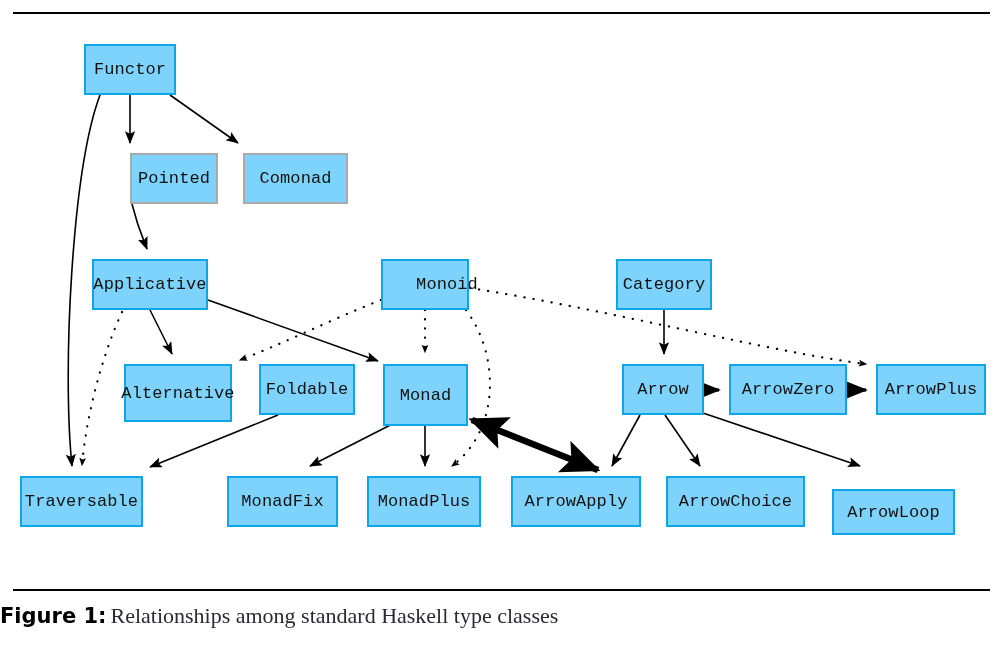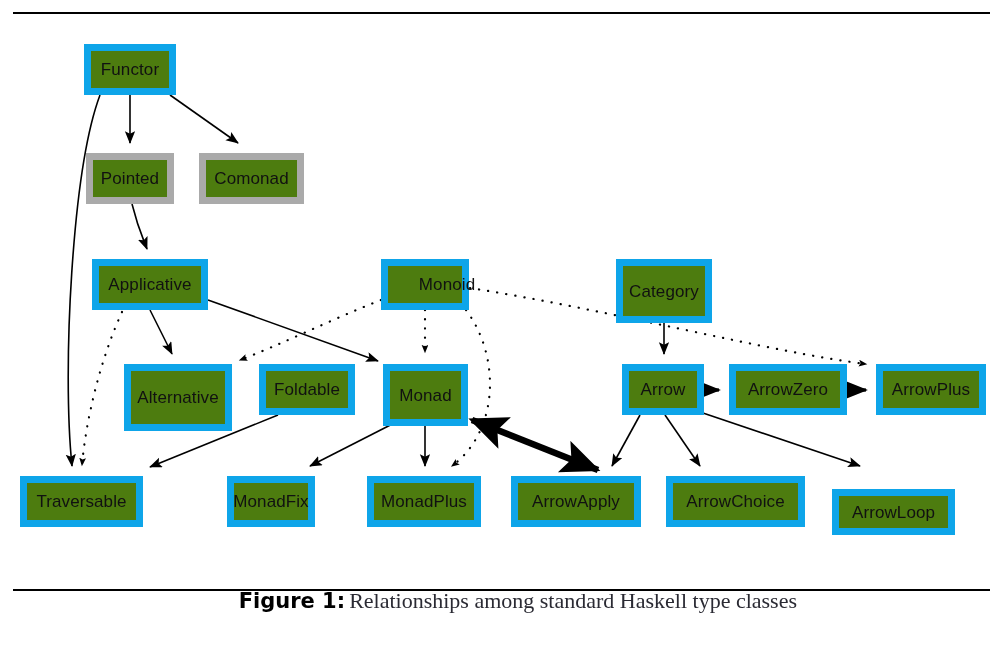--- a/index.html
+++ b/index.html
@@ -26,39 +26,39 @@
 
   #figure-svg{
     position:absolute;
     left:0;top:0;
     width:1004px;height:560px;
   }
 
   .node-box{
     position:absolute;
     box-sizing:border-box;
-    border:7px solid #0ea5e9;
-    background:#4d7c0f;
+    border:2px solid #0ea5e9;
+    background:#7dd3fc;
     display:flex;
     align-items:center;
     justify-content:center;
-    font-family:Liberation Sans, sans-serif;
+    font-family:Liberation Mono, monospace;
     font-size:17px;
     color:#111;
     line-height:1;
     letter-spacing:.1px;
     white-space:nowrap;
   }
-  .node-box.faint{ border-color:#aaaaaa; }
+  .node-box.faint{ border-color:#aaaaaa;margin-left:44px; }
 
   #caption{
     position:absolute;
-    left:0;top:588px;
+    left:0;top:603px;
     width:797px;
-    text-align:right;
+    text-align:left;
     white-space:nowrap;
   }
   #caption .cap-label{
     font-family:"DejaVu Sans", sans-serif;
     font-weight:bold;
     font-size:21px;
     color:#000;
   }
   #caption .cap-text{
     font-family:"Liberation Serif", serif;
@@ -129,45 +129,45 @@
       </div>
       <div class="node-box faint" style="left: 199px; top: 153px; width: 105px; height: 51px;">
         <span>Comonad</span>
       </div>
       <div class="node-box" style="left: 92px; top: 259px; width: 116px; height: 51px;">
         <span>Applicative</span>
       </div>
       <div class="node-box" style="left: 381px; top: 259px; width: 88px; height: 51px; padding-left: 44px;">
         <span>Monoid</span>
       </div>
-      <div class="node-box" style="left: 616px; top: 259px; width: 96px; height: 64px;">
+      <div class="node-box" style="left: 616px; top: 259px; width: 96px; height: 51px;">
         <span>Category</span>
       </div>
-      <div class="node-box" style="left: 124px; top: 364px; width: 108px; height: 67px;">
+      <div class="node-box" style="left: 124px; top: 364px; width: 108px; height: 58px;">
         <span>Alternative</span>
       </div>
       <div class="node-box" style="left: 259px; top: 364px; width: 96px; height: 51px;">
         <span>Foldable</span>
       </div>
       <div class="node-box" style="left: 383px; top: 364px; width: 85px; height: 62px;">
         <span>Monad</span>
       </div>
       <div class="node-box" style="left: 622px; top: 364px; width: 82px; height: 51px;">
         <span>Arrow</span>
       </div>
       <div class="node-box" style="left: 729px; top: 364px; width: 118px; height: 51px;">
         <span>ArrowZero</span>
       </div>
       <div class="node-box" style="left: 876px; top: 364px; width: 110px; height: 51px;">
         <span>ArrowPlus</span>
       </div>
       <div class="node-box" style="left: 20px; top: 476px; width: 123px; height: 51px;">
         <span>Traversable</span>
       </div>
-      <div class="node-box" style="left: 227px; top: 476px; width: 88px; height: 51px;">
+      <div class="node-box" style="left: 227px; top: 476px; width: 111px; height: 51px;">
         <span>MonadFix</span>
       </div>
       <div class="node-box" style="left: 367px; top: 476px; width: 114px; height: 51px; justify-content: center;">
         <span>MonadPlus</span>
       </div>
       <div class="node-box" style="left: 511px; top: 476px; width: 130px; height: 51px;">
         <span>ArrowApply</span>
       </div>
       <div class="node-box" style="left: 666px; top: 476px; width: 139px; height: 51px;">
         <span>ArrowChoice</span>

